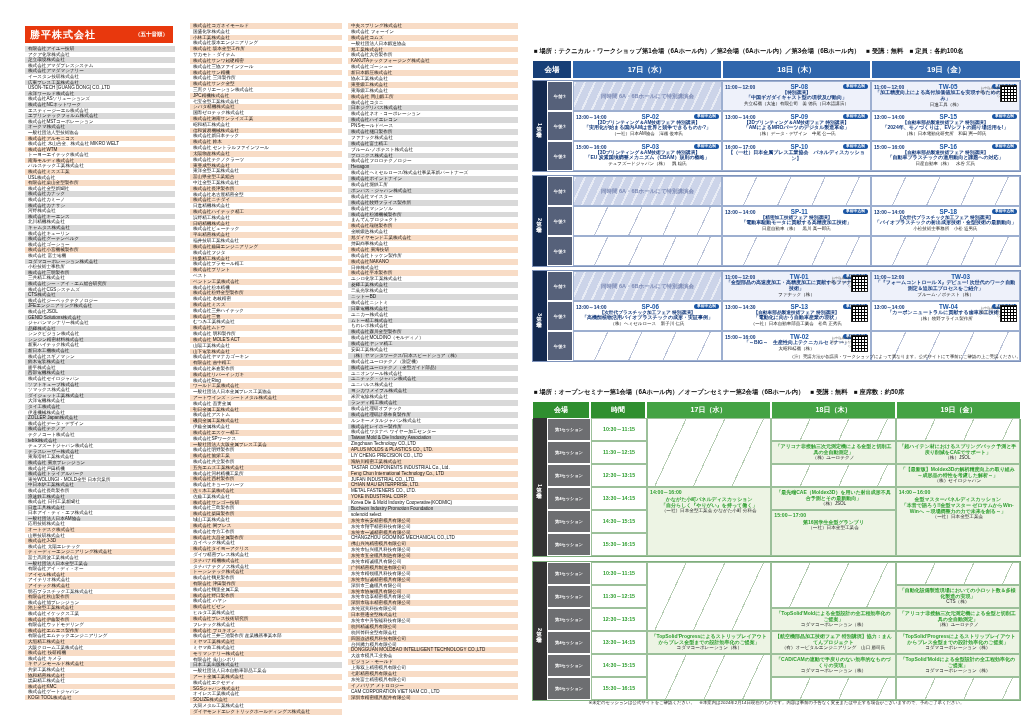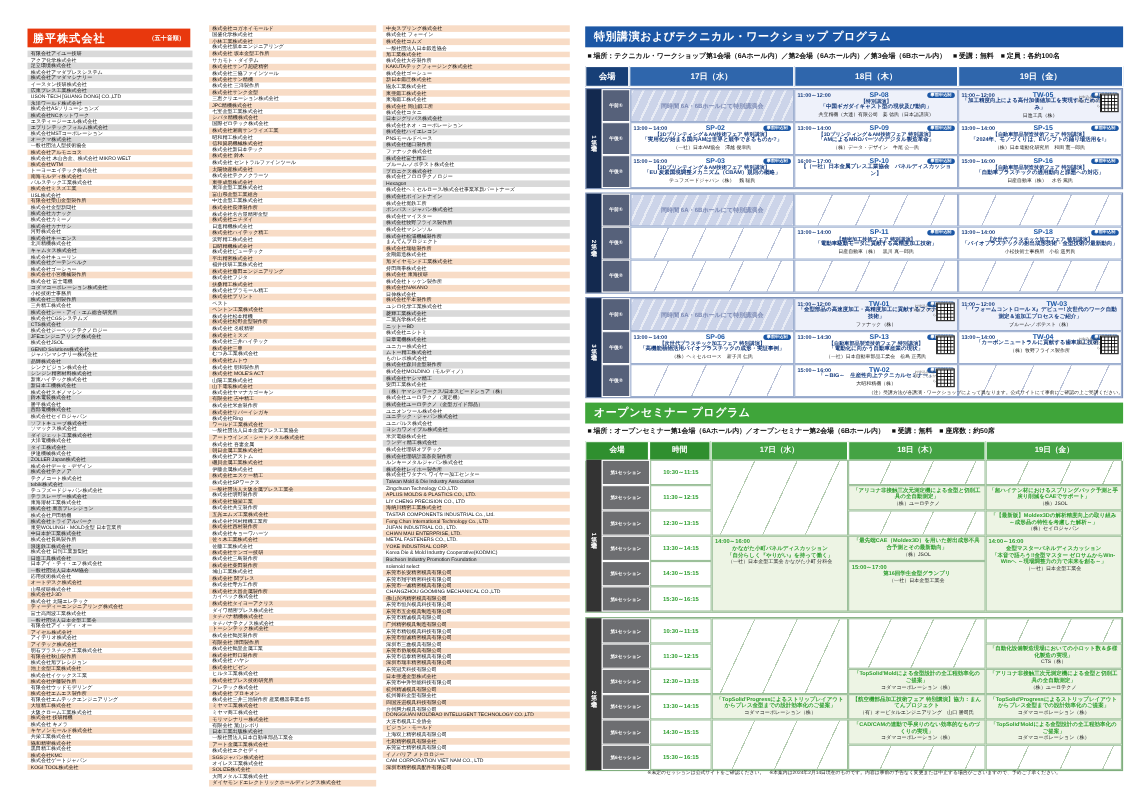--- a/index.html
+++ b/index.html
@@ -449,21 +449,20 @@
         <div class="xrow" style="height: 5.89565px; line-height: 5.89565px;"><span>上海双上精密模具有限公司</span></div>
         <div class="xrow pk" style="height: 5.89565px; line-height: 5.89565px;"><span>七彩精密模具有限会社</span></div>
         <div class="xrow" style="height: 5.89565px; line-height: 5.89565px;"><span>东莞富士精密模具有限公司</span></div>
         <div class="xrow pk" style="height: 5.89565px; line-height: 5.89565px;"><span>イノバリア メトロロジー</span></div>
         <div class="xrow" style="height: 5.89565px; line-height: 5.89565px;"><span>CAM CORPORATION VIET NAM CO., LTD</span></div>
         <div class="xrow pk" style="height: 5.89565px; line-height: 5.89565px;"><span>深圳市精密模具配件有限公司</span></div>
       </div>
   </section>
 
   <section class="right-page">
-    <div class="bar blue">特別講演およびテクニカル・ワークショップ プログラム</div>
     <div class="info" id="wsInfo">■ 場所：テクニカル・ワークショップ第1会場（6Aホール内）／第2会場（6Aホール内）／第3会場（6Bホール内）　■ 受講：無料　■ 定員：各約100名</div>
     <div id="wsTable">
         <div class="whead">
           <div class="hv">会場</div>
           <div>17日（水）</div>
           <div>18日（木）</div>
           <div>19日（金）</div>
         </div>
         <div class="wblock">
           <div class="vbar" style="grid-area: 1 / 1 / span 3;">第1会場</div>
@@ -658,21 +657,20 @@
             <div class="ttl">「～BIG～　生産性向上テクニカルセミナー」</div>
             <div class="spk">大昭和精機（株）</div>
             <div class="qr"></div>
             <div class="qnote">お申込みの詳細は こちらから</div>
           </div>
           <div class="wcell diagbg" style="grid-area: 3 / 5;"></div>
         </div>
       </div>
     <div class="foot" id="wsFoot">（注）受講方法が各講演・ワークショップによって異なります。公式サイトにて事前にご確認の上ご受講ください。</div>
 
-    <div class="bar green">オープンセミナー プログラム</div>
     <div class="info" id="osInfo">■ 場所：オープンセミナー第1会場（6Aホール内）／オープンセミナー第2会場（6Bホール内）　■ 受講：無料　■ 座席数：約50席</div>
     <div id="osTable">
         <div class="oshead">
           <div class="hv">会場</div>
           <div class="hv">時間</div>
           <div>17日（水）</div>
           <div>18日（木）</div>
           <div>19日（金）</div>
         </div>
         <div class="oblock">

